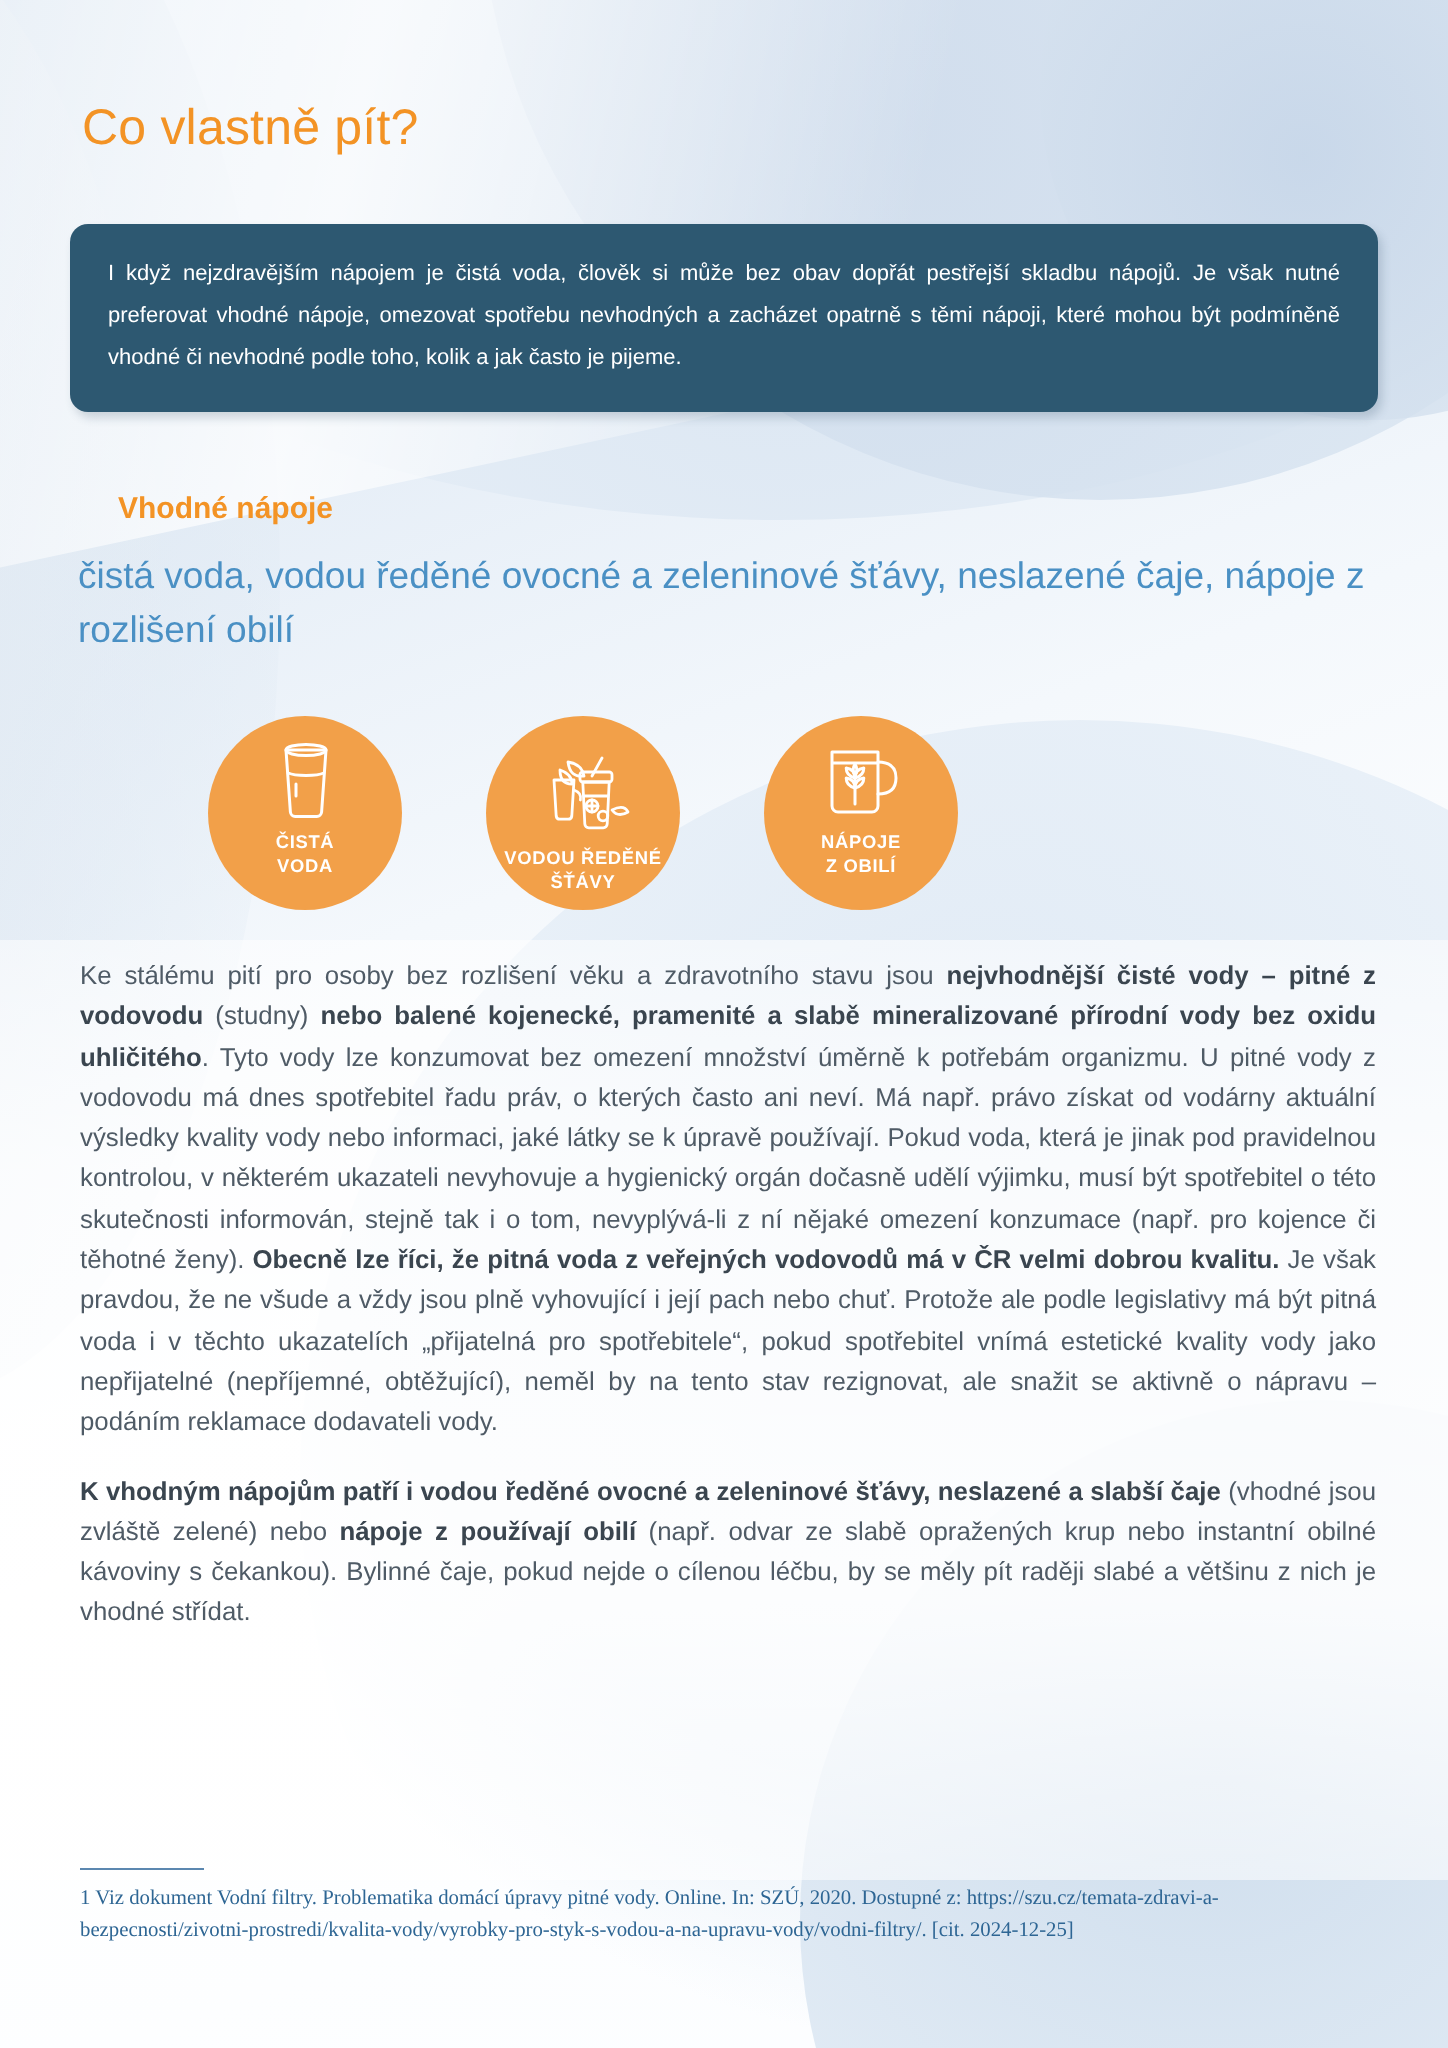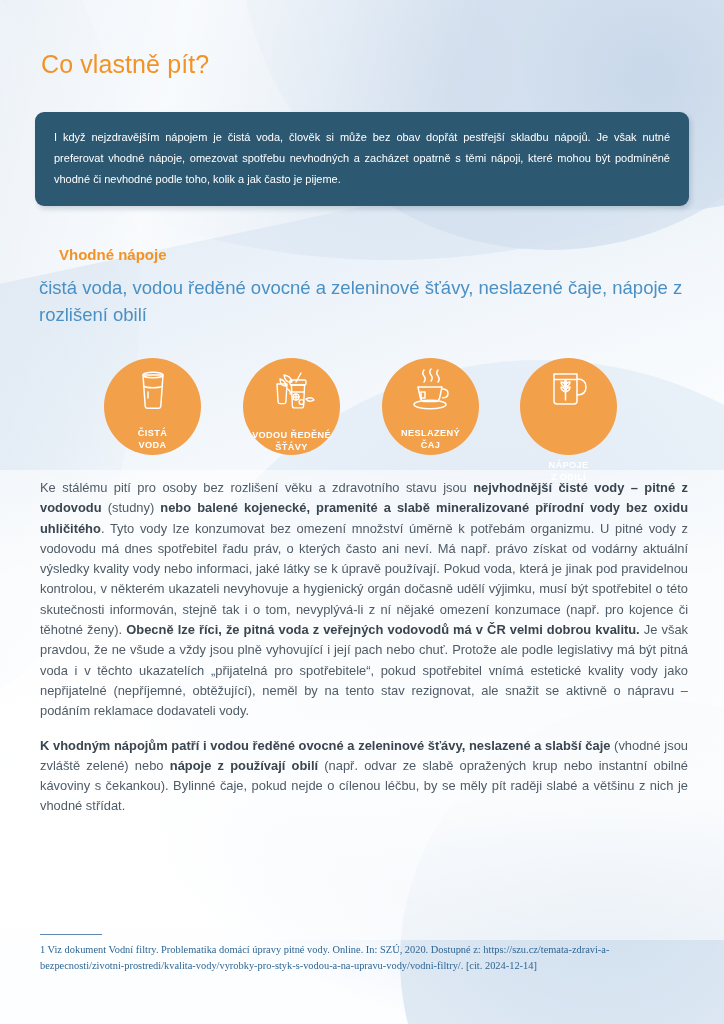--- a/index.html
+++ b/index.html
@@ -169,21 +169,21 @@
   .icon-circle:nth-child(3) { left: 382px; }
   .icon-circle:nth-child(4) { left: 520px; gap: 36px; }
   .icon-glyph {
     margin-top: 9px;
     height: 46px;
     display: flex;
     align-items: center;
     justify-content: center;
   }
   .icon-caption {
-    margin-top: 14px;
+    margin-top: 2px;
     color: #ffffff;
     font-size: 9.2px;
     font-weight: bold;
     line-height: 12px;
     text-align: center;
     letter-spacing: .35px;
     text-transform: uppercase;
   }
 
   
@@ -290,41 +290,20 @@
             <path d="M12 9 q6 2 6 7 q-6 0 -6 -7z"></path>
             <path d="M38 29 q6 -3 8 1 q-5 3 -8 -1z"></path>
           </svg>
         </div>
         <div class="icon-caption">
           <div>VODOU ŘEDĚNÉ</div>
           <div>ŠŤÁVY</div>
         </div>
       </div>
 
-      <div class="icon-circle">
-        <div class="icon-glyph">
-          <svg width="48" height="44" viewBox="0 0 48 44" fill="none" stroke="#ffffff" stroke-width="1.5" stroke-linecap="round" stroke-linejoin="round">
-
-            <path d="M17 2 q-2.4 3 0 6 q2.4 3 0 6"></path>
-            <path d="M24 1 q-2.4 3 0 6 q2.4 3 0 6"></path>
-            <path d="M31 2 q-2.4 3 0 6 q2.4 3 0 6"></path>
-
-            <path d="M11 19 h24 l-2.4 11 a5 5 0 0 1 -4.8 3.6 h-9.6 a5 5 0 0 1 -4.8 -3.6 z"></path>
-            <path d="M35 21 q6 0 6 4.4 q0 4.4 -5.4 4.4"></path>
-
-            <path d="M18 24 v6 h-4 v-6z"></path>
-
-            <ellipse cx="23" cy="36.5" rx="16" ry="4.2"></ellipse>
-          </svg>
-        </div>
-        <div class="icon-caption">
-          <div>NESLAZENÝ</div>
-          <div>ČAJ</div>
-        </div>
-      </div>
 
       <div class="icon-circle">
         <div class="icon-glyph">
           <svg width="44" height="42" viewBox="0 0 44 42" fill="none" stroke="#ffffff" stroke-width="1.5" stroke-linecap="round" stroke-linejoin="round">
 
             <path d="M7 7 h23 v27 a3 3 0 0 1 -3 3 h-17 a3 3 0 0 1 -3 -3 z"></path>
             <path d="M7.6 12.5 h21.8"></path>
             <path d="M30 12 q9 0 9 8 q0 8 -9 8"></path>
 
             <path d="M18.5 33 V19"></path>
@@ -344,16 +323,16 @@
     </div>
 
     <div class="body-copy">
       <p><span>Ke stálému pití pro osoby bez rozlišení věku a zdravotního stavu jsou </span><b>nejvhodnější čisté vody – pitné z vodovodu</b><span> (studny) </span><b>nebo balené kojenecké, pramenité a slabě mineralizované přírodní vody bez oxidu uhličitého</b><span>. Tyto vody lze konzumovat bez omezení množství úměrně k potřebám organizmu. U pitné vody z vodovodu má dnes spotřebitel řadu práv, o kterých často ani neví. Má např. právo získat od vodárny aktuální výsledky kvality vody nebo informaci, jaké látky se k úpravě používají. Pokud voda, která je jinak pod pravidelnou kontrolou, v některém ukazateli nevyhovuje a hygienický orgán dočasně udělí výjimku, musí být spotřebitel o této skutečnosti informován, stejně tak i o tom, nevyplývá-li z ní nějaké omezení konzumace (např. pro kojence či těhotné ženy). </span><b>Obecně lze říci, že pitná voda z veřejných vodovodů má v ČR velmi dobrou kvalitu.</b><span> Je však pravdou, že ne všude a vždy jsou plně vyhovující i její pach nebo chuť. Protože ale podle legislativy má být pitná voda i v těchto ukazatelích „přijatelná pro spotřebitele“, pokud spotřebitel vnímá estetické kvality vody jako nepřijatelné (nepříjemné, obtěžující), neměl by na tento stav rezignovat, ale snažit se aktivně o nápravu – podáním reklamace dodavateli vody.</span></p>
 
 
       <p><b>K vhodným nápojům patří i vodou ředěné ovocné a zeleninové šťávy, neslazené a slabší čaje</b><span> (vhodné jsou zvláště zelené) nebo </span><b>nápoje z používají obilí</b><span> (např. odvar ze slabě opražených krup nebo instantní obilné kávoviny s čekankou). Bylinné čaje, pokud nejde o cílenou léčbu, by se měly pít raději slabé a většinu z nich je vhodné střídat.</span></p>
     </div>
 
     <div class="footnote-rule"></div>
-    <div class="footnote">1 Viz dokument Vodní filtry. Problematika domácí úpravy pitné vody. Online. In: SZÚ, 2020. Dostupné z: https://szu.cz/temata-zdravi-a-bezpecnosti/zivotni-prostredi/kvalita-vody/vyrobky-pro-styk-s-vodou-a-na-upravu-vody/vodni-filtry/. [cit. 2024-12-14]</div>
+    <div class="footnote">1 Viz dokument Vodní filtry. Problematika domácí úpravy pitné vody. Online. In: SZÚ, 2020. Dostupné z: https://szu.cz/temata-zdravi-a-bezpecnosti/zivotni-prostredi/kvalita-vody/vyrobky-pro-styk-s-vodou-a-na-upravu-vody/vodni-filtry/. [cit. 2024-12-25]</div>
 
   </div>
 </div>
 
 </body></html>

